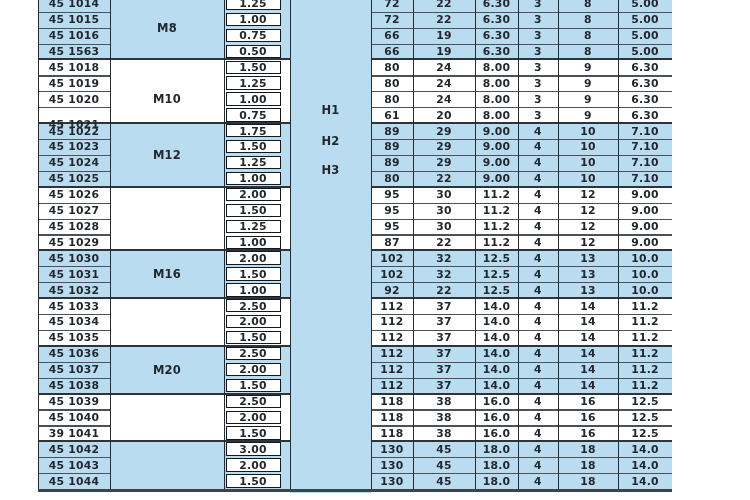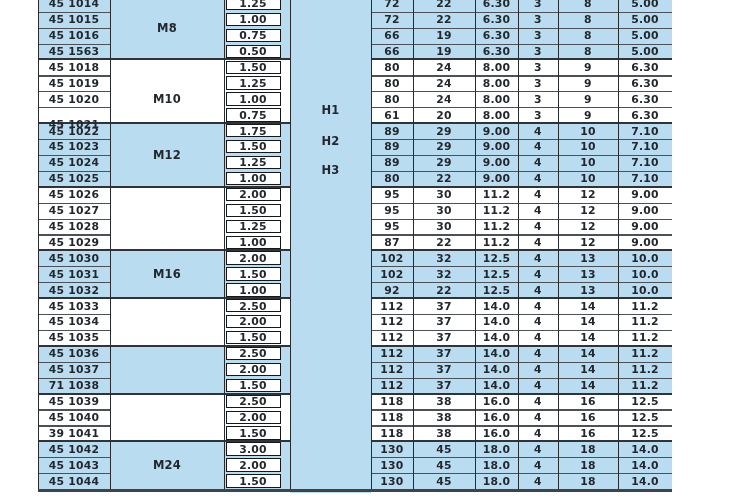--- a/index.html
+++ b/index.html
@@ -294,41 +294,42 @@
       <div class="pitch-box" style="left: 187.5px; top: 335.21px; width: 55px; height: 13.31px;"></div>
       <div class="cell-text" style="left: 187.5px; top: 334.11px; width: 55px; height: 15.91px;">1.50</div>
       <div class="cell-text" style="left: 333px; top: 334.11px; width: 42px; height: 15.91px;">112</div>
       <div class="cell-text" style="left: 375px; top: 334.11px; width: 62px; height: 15.91px;">37</div>
       <div class="cell-text" style="left: 437px; top: 334.11px; width: 43px; height: 15.91px;">14.0</div>
       <div class="cell-text" style="left: 480px; top: 334.11px; width: 40px; height: 15.91px;">4</div>
       <div class="cell-text" style="left: 520px; top: 334.11px; width: 60px; height: 15.91px;">14</div>
       <div class="cell-text" style="left: 580px; top: 334.11px; width: 54px; height: 15.91px;">11.2</div>
       <div class="hline" style="left: 0px; top: 334.11px; width: 72px;"></div>
       <div class="hline" style="left: 333px; top: 334.11px; width: 301px;"></div>
+      <div class="cell-text size-label" style="left: 72px; top: 350.02px; width: 114px; height: 47.73px;">M20</div>
       <div class="cell-text" style="left: 0px; top: 350.02px; width: 72px; height: 15.91px;">45 1036</div>
       <div class="pitch-box" style="left: 187.5px; top: 351.12px; width: 55px; height: 13.31px;"></div>
       <div class="cell-text" style="left: 187.5px; top: 350.02px; width: 55px; height: 15.91px;">2.50</div>
       <div class="cell-text" style="left: 333px; top: 350.02px; width: 42px; height: 15.91px;">112</div>
       <div class="cell-text" style="left: 375px; top: 350.02px; width: 62px; height: 15.91px;">37</div>
       <div class="cell-text" style="left: 437px; top: 350.02px; width: 43px; height: 15.91px;">14.0</div>
       <div class="cell-text" style="left: 480px; top: 350.02px; width: 40px; height: 15.91px;">4</div>
       <div class="cell-text" style="left: 520px; top: 350.02px; width: 60px; height: 15.91px;">14</div>
       <div class="cell-text" style="left: 580px; top: 350.02px; width: 54px; height: 15.91px;">11.2</div>
       <div class="cell-text" style="left: 0px; top: 365.93px; width: 72px; height: 15.91px;">45 1037</div>
       <div class="pitch-box" style="left: 187.5px; top: 367.03px; width: 55px; height: 13.31px;"></div>
       <div class="cell-text" style="left: 187.5px; top: 365.93px; width: 55px; height: 15.91px;">2.00</div>
       <div class="cell-text" style="left: 333px; top: 365.93px; width: 42px; height: 15.91px;">112</div>
       <div class="cell-text" style="left: 375px; top: 365.93px; width: 62px; height: 15.91px;">37</div>
       <div class="cell-text" style="left: 437px; top: 365.93px; width: 43px; height: 15.91px;">14.0</div>
       <div class="cell-text" style="left: 480px; top: 365.93px; width: 40px; height: 15.91px;">4</div>
       <div class="cell-text" style="left: 520px; top: 365.93px; width: 60px; height: 15.91px;">14</div>
       <div class="cell-text" style="left: 580px; top: 365.93px; width: 54px; height: 15.91px;">11.2</div>
       <div class="hline" style="left: 0px; top: 365.93px; width: 72px;"></div>
       <div class="hline" style="left: 333px; top: 365.93px; width: 301px;"></div>
-      <div class="cell-text" style="left: 0px; top: 381.84px; width: 72px; height: 15.91px;">71 1038</div>
+      <div class="cell-text" style="left: 0px; top: 381.84px; width: 72px; height: 15.91px;">45 1038</div>
       <div class="pitch-box" style="left: 187.5px; top: 382.94px; width: 55px; height: 13.31px;"></div>
       <div class="cell-text" style="left: 187.5px; top: 381.84px; width: 55px; height: 15.91px;">1.50</div>
       <div class="cell-text" style="left: 333px; top: 381.84px; width: 42px; height: 15.91px;">112</div>
       <div class="cell-text" style="left: 375px; top: 381.84px; width: 62px; height: 15.91px;">37</div>
       <div class="cell-text" style="left: 437px; top: 381.84px; width: 43px; height: 15.91px;">14.0</div>
       <div class="cell-text" style="left: 480px; top: 381.84px; width: 40px; height: 15.91px;">4</div>
       <div class="cell-text" style="left: 520px; top: 381.84px; width: 60px; height: 15.91px;">14</div>
       <div class="cell-text" style="left: 580px; top: 381.84px; width: 54px; height: 15.91px;">11.2</div>
       <div class="hline" style="left: 0px; top: 381.84px; width: 72px;"></div>
       <div class="hline" style="left: 333px; top: 381.84px; width: 301px;"></div>
@@ -356,21 +357,20 @@
       <div class="pitch-box" style="left: 187.5px; top: 430.67px; width: 55px; height: 13.31px;"></div>
       <div class="cell-text" style="left: 187.5px; top: 429.57px; width: 55px; height: 15.91px;">1.50</div>
       <div class="cell-text" style="left: 333px; top: 429.57px; width: 42px; height: 15.91px;">118</div>
       <div class="cell-text" style="left: 375px; top: 429.57px; width: 62px; height: 15.91px;">38</div>
       <div class="cell-text" style="left: 437px; top: 429.57px; width: 43px; height: 15.91px;">16.0</div>
       <div class="cell-text" style="left: 480px; top: 429.57px; width: 40px; height: 15.91px;">4</div>
       <div class="cell-text" style="left: 520px; top: 429.57px; width: 60px; height: 15.91px;">16</div>
       <div class="cell-text" style="left: 580px; top: 429.57px; width: 54px; height: 15.91px;">12.5</div>
       <div class="hline" style="left: 0px; top: 429.57px; width: 72px;"></div>
       <div class="hline" style="left: 333px; top: 429.57px; width: 301px;"></div>
-      <div class="cell-text size-label" style="left: 72px; top: 445.48px; width: 114px; height: 47.73px;">M24</div>
       <div class="cell-text" style="left: 0px; top: 445.48px; width: 72px; height: 15.91px;">45 1042</div>
       <div class="pitch-box" style="left: 187.5px; top: 446.58px; width: 55px; height: 13.31px;"></div>
       <div class="cell-text" style="left: 187.5px; top: 445.48px; width: 55px; height: 15.91px;">3.00</div>
       <div class="cell-text" style="left: 333px; top: 445.48px; width: 42px; height: 15.91px;">130</div>
       <div class="cell-text" style="left: 375px; top: 445.48px; width: 62px; height: 15.91px;">45</div>
       <div class="cell-text" style="left: 437px; top: 445.48px; width: 43px; height: 15.91px;">18.0</div>
       <div class="cell-text" style="left: 480px; top: 445.48px; width: 40px; height: 15.91px;">4</div>
       <div class="cell-text" style="left: 520px; top: 445.48px; width: 60px; height: 15.91px;">18</div>
       <div class="cell-text" style="left: 580px; top: 445.48px; width: 54px; height: 15.91px;">14.0</div>
       <div class="cell-text" style="left: 0px; top: 461.39px; width: 72px; height: 15.91px;">45 1043</div>

